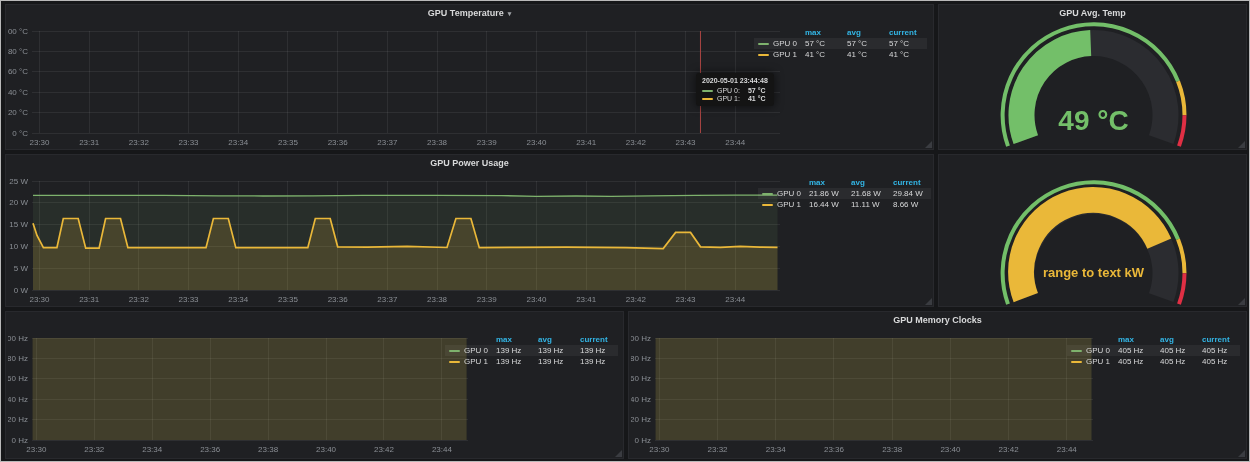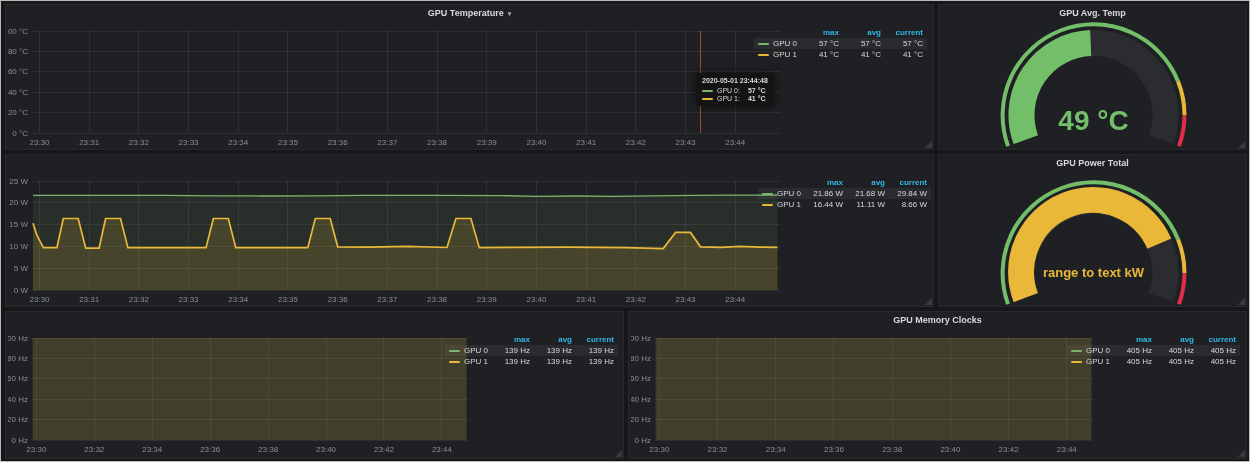--- a/index.html
+++ b/index.html
@@ -5,21 +5,21 @@
   html,body{margin:0;padding:0;background:#e8e8e8;}
   #app{position:relative;width:1250px;height:462px;background:#161719;border:1px solid #b9b9b9;
        box-sizing:border-box;overflow:hidden;font-family:"Liberation Sans",sans-serif;}
   .panel{position:absolute;background:#1f2023;border:1px solid #28292d;box-sizing:border-box;}
   .panel-header{position:absolute;left:0;top:0;width:100%;height:16px;line-height:16px;text-align:center;
        font-size:9px;font-weight:bold;color:#d8d9da;cursor:pointer;white-space:nowrap;}
   .caret{font-size:7px;color:#9fa2a6;margin-left:4px;}
   .chart-svg{position:absolute;display:block;}
   .legend{position:absolute;}
   .legend-table{border-collapse:collapse;font-size:8px;color:#d8d9da;}
-  .legend-table td{padding:1px 4px;text-align:right;white-space:nowrap;}
+  .legend-table td{padding:1px 4px;white-space:nowrap;}
   .legend-table td.name{text-align:left;cursor:pointer;}
   .legend-table td.h{color:#33b5e5;font-weight:bold;}
   .legend-table tr.r0{background:rgba(255,255,255,0.05);}
   .dash{display:inline-block;width:11px;height:2px;margin-right:4px;vertical-align:middle;border-radius:1px;}
   .tooltip{position:absolute;left:690px;top:68px;background:#141414;border-radius:3px;padding:4px 6px;
        font-size:7px;color:#d8d9da;box-shadow:0 0 10px rgba(0,0,0,.6);z-index:6;white-space:nowrap;}
   .tooltip .ts{font-weight:bold;margin-bottom:3px;}
   .tooltip .trow{display:flex;align-items:center;margin-top:1px;}
   .tooltip .trow .val{font-weight:bold;margin-left:8px;}
   .resize-handle{position:absolute;right:1px;bottom:1px;width:0;height:0;
@@ -139,20 +139,23 @@
         <path d="M86.8 118.6A72 72 0 0 1 151.7 22.1" stroke="#73bf69" stroke-width="26" fill="none"></path>
         <path d="M69.0 125.1A91 91 0 0 1 239.0 60.2" stroke="#73bf69" stroke-width="4" fill="none"></path>
         <path d="M239.0 60.2A91 91 0 0 1 245.5 94.3" stroke="#eab839" stroke-width="4" fill="none"></path>
         <path d="M245.5 94.3A91 91 0 0 1 240.0 125.1" stroke="#e02f44" stroke-width="4" fill="none"></path>
         <text x="154.5" y="109" text-anchor="middle" fill="#73bf69" font-size="28" font-weight="bold">49 °C</text>
       </svg>
     <div class="resize-handle"></div>
   </div>
 
   <div class="panel" style="left:4px;top:153px;width:929px;height:153px;">
+    <div class="panel-header">
+      <span>GPU Power Usage</span>
+    </div>
     <svg class="chart-svg" style="left:2px;top:16px;" width="782" height="135">
         <clipPath id="clip1">
           <rect x="24" y="10" width="748" height="109"></rect>
         </clipPath>
         <g stroke="rgba(255,255,255,0.07)" stroke-width="1">
           <line x1="24" x2="772" y1="119.5" y2="119.5"></line>
           <line x1="24" x2="772" y1="97.5" y2="97.5"></line>
           <line x1="24" x2="772" y1="75.5" y2="75.5"></line>
           <line x1="24" x2="772" y1="53.5" y2="53.5"></line>
           <line x1="24" x2="772" y1="31.5" y2="31.5"></line>
@@ -224,23 +227,20 @@
               <td>11.11 W</td>
               <td>8.66 W</td>
             </tr>
           </tbody>
         </table>
       </div>
     <div class="resize-handle"></div>
   </div>
 
   <div class="panel" style="left:937px;top:153px;width:309px;height:153px;">
-    <div class="panel-header">
-      <span>GPU Power Total</span>
-    </div>
     <svg class="gauge-svg" width="309" height="135">
         <path d="M86.8 126.6A72 72 0 1 1 222.2 126.6" stroke="#2b2c30" stroke-width="26" fill="none"></path>
         <path d="M86.8 126.6A72 72 0 0 1 220.3 72.7" stroke="#eab839" stroke-width="26" fill="none"></path>
         <path d="M69.0 133.1A91 91 0 0 1 239.0 68.2" stroke="#73bf69" stroke-width="4" fill="none"></path>
         <path d="M239.0 68.2A91 91 0 0 1 245.5 102.3" stroke="#eab839" stroke-width="4" fill="none"></path>
         <path d="M245.5 102.3A91 91 0 0 1 240.0 133.1" stroke="#e02f44" stroke-width="4" fill="none"></path>
         <text x="154.5" y="106" text-anchor="middle" fill="#eab839" font-size="13" font-weight="bold">range to text kW</text>
       </svg>
     <div class="resize-handle"></div>
   </div>

